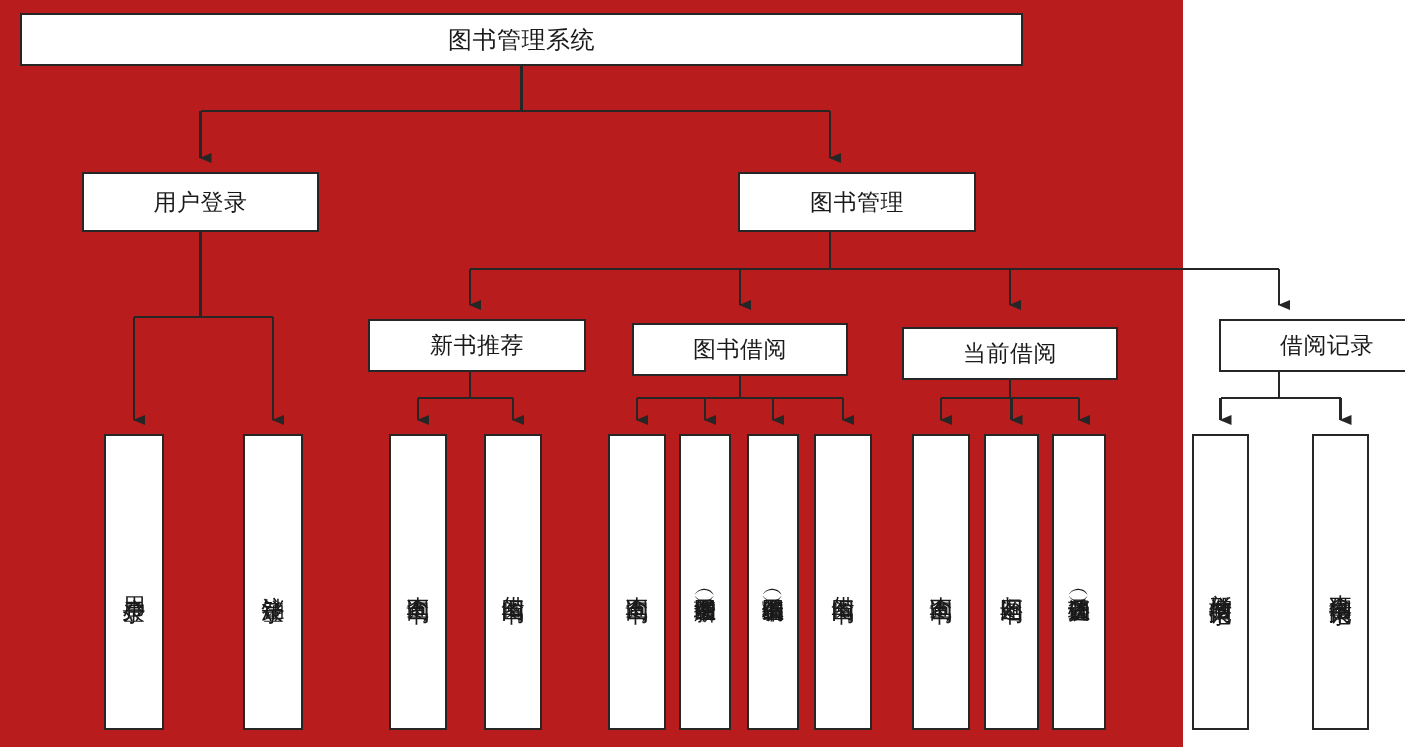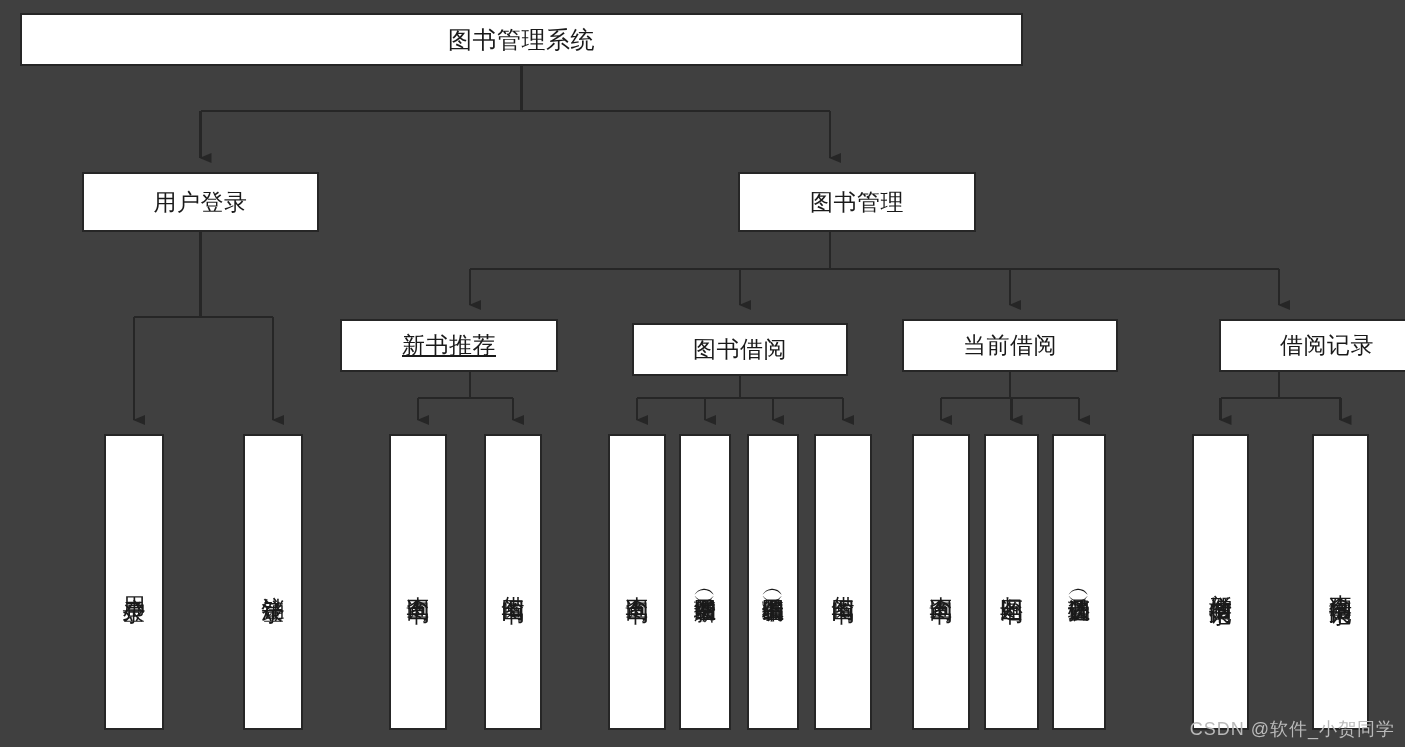--- a/index.html
+++ b/index.html
@@ -5,22 +5,22 @@
 <style>
   html,body{margin:0;padding:0;}
   body{
     width:1405px;height:747px;
     background:#ffffff;
     font-family:"Liberation Sans","DejaVu Sans",sans-serif;
     overflow:hidden;
   }
   #canvas{
     position:relative;
-    width:1405px;height:747px;
-    background:#404040;
+    width:1183px;height:747px;
+    background:#b91c1c;
   }
   #edges{
     position:absolute;left:0;top:0;
     width:1405px;height:747px;
     pointer-events:none;
   }
   .node{
     position:absolute;
     box-sizing:border-box;
     background:#ffffff;
@@ -124,27 +124,27 @@
   <div id="nodes">
       <div class="node h root" style="left: 20px; top: 13px; width: 1003px; height: 53px;">
         <span class="lbl">图书管理系统</span>
       </div>
       <div class="node h" style="left: 82px; top: 172px; width: 237px; height: 60px;">
         <span class="lbl">用户登录</span>
       </div>
       <div class="node h" style="left: 711px; top: 172px; width: 238px; height: 60px; margin-left: 27px;">
         <span class="lbl">图书管理</span>
       </div>
-      <div class="node h" style="left: 340px; top: 319px; width: 218px; height: 53px; text-decoration: underline;">
+      <div class="node h" style="left: 368px; top: 319px; width: 218px; height: 53px;">
         <span class="lbl">新书推荐</span>
       </div>
       <div class="node h" style="left: 632px; top: 323px; width: 216px; height: 53px;">
         <span class="lbl">图书借阅</span>
       </div>
-      <div class="node h" style="left: 902px; top: 319px; width: 216px; height: 53px;">
+      <div class="node h" style="left: 902px; top: 327px; width: 216px; height: 53px;">
         <span class="lbl">当前借阅</span>
       </div>
       <div class="node h" style="left: 1171px; top: 319px; width: 216px; height: 53px; margin-left: 48px;">
         <span class="lbl">借阅记录</span>
       </div>
       <div class="node v" style="left: 104px; top: 434px; width: 60px; height: 296px;">
         <span class="lbl">用户登录</span>
       </div>
       <div class="node v" style="left: 243px; top: 434px; width: 60px; height: 296px;">
         <span class="lbl">注销登录</span>
@@ -177,14 +177,13 @@
         <span class="lbl">确认归还（管理员）</span>
       </div>
       <div class="node v" style="left: 1192px; top: 434px; width: 57px; height: 296px;">
         <span class="lbl">新增借阅记录</span>
       </div>
       <div class="node v" style="left: 1312px; top: 434px; width: 57px; height: 296px;">
         <span class="lbl">查询借阅记录</span>
       </div>
     </div>
 
-  <div class="watermark">CSDN @软件_小贺同学</div>
 </div>
 
 </body></html>

